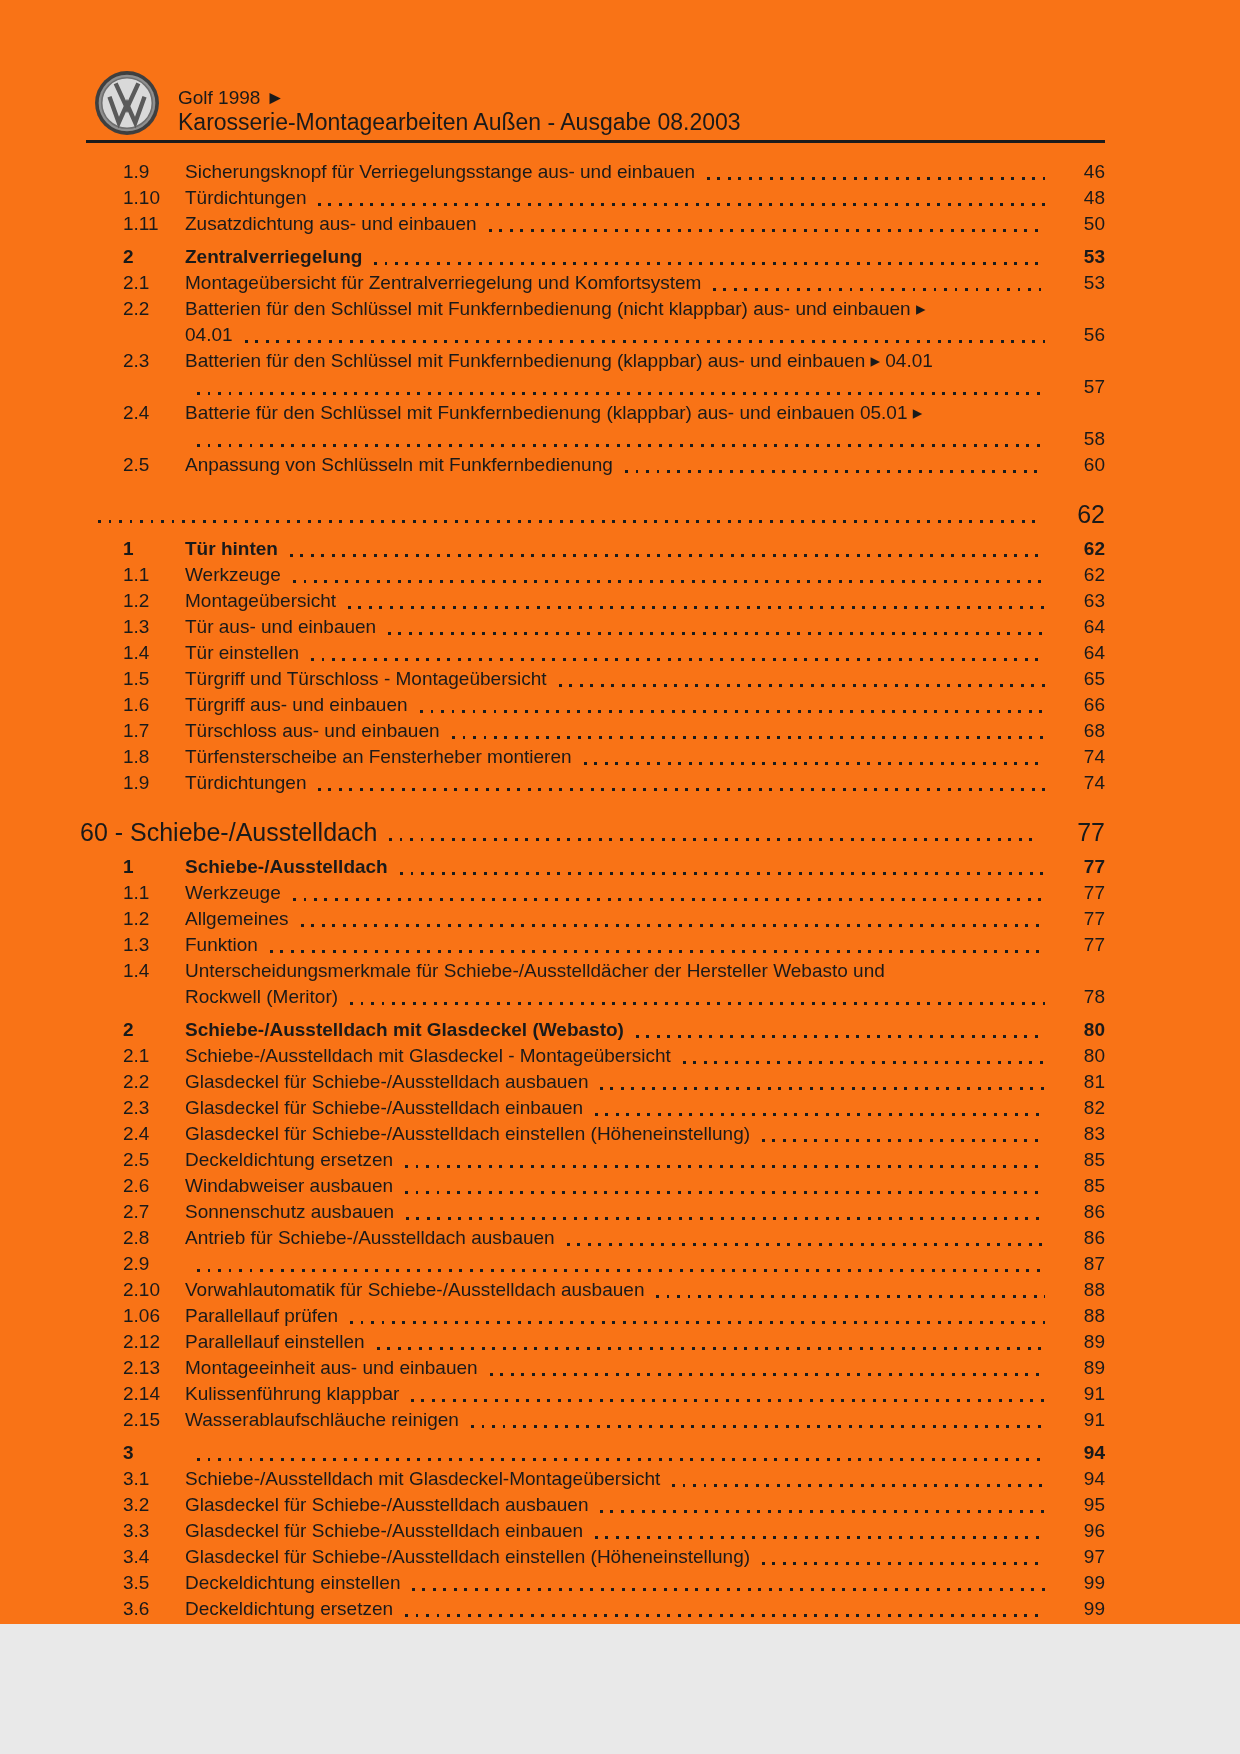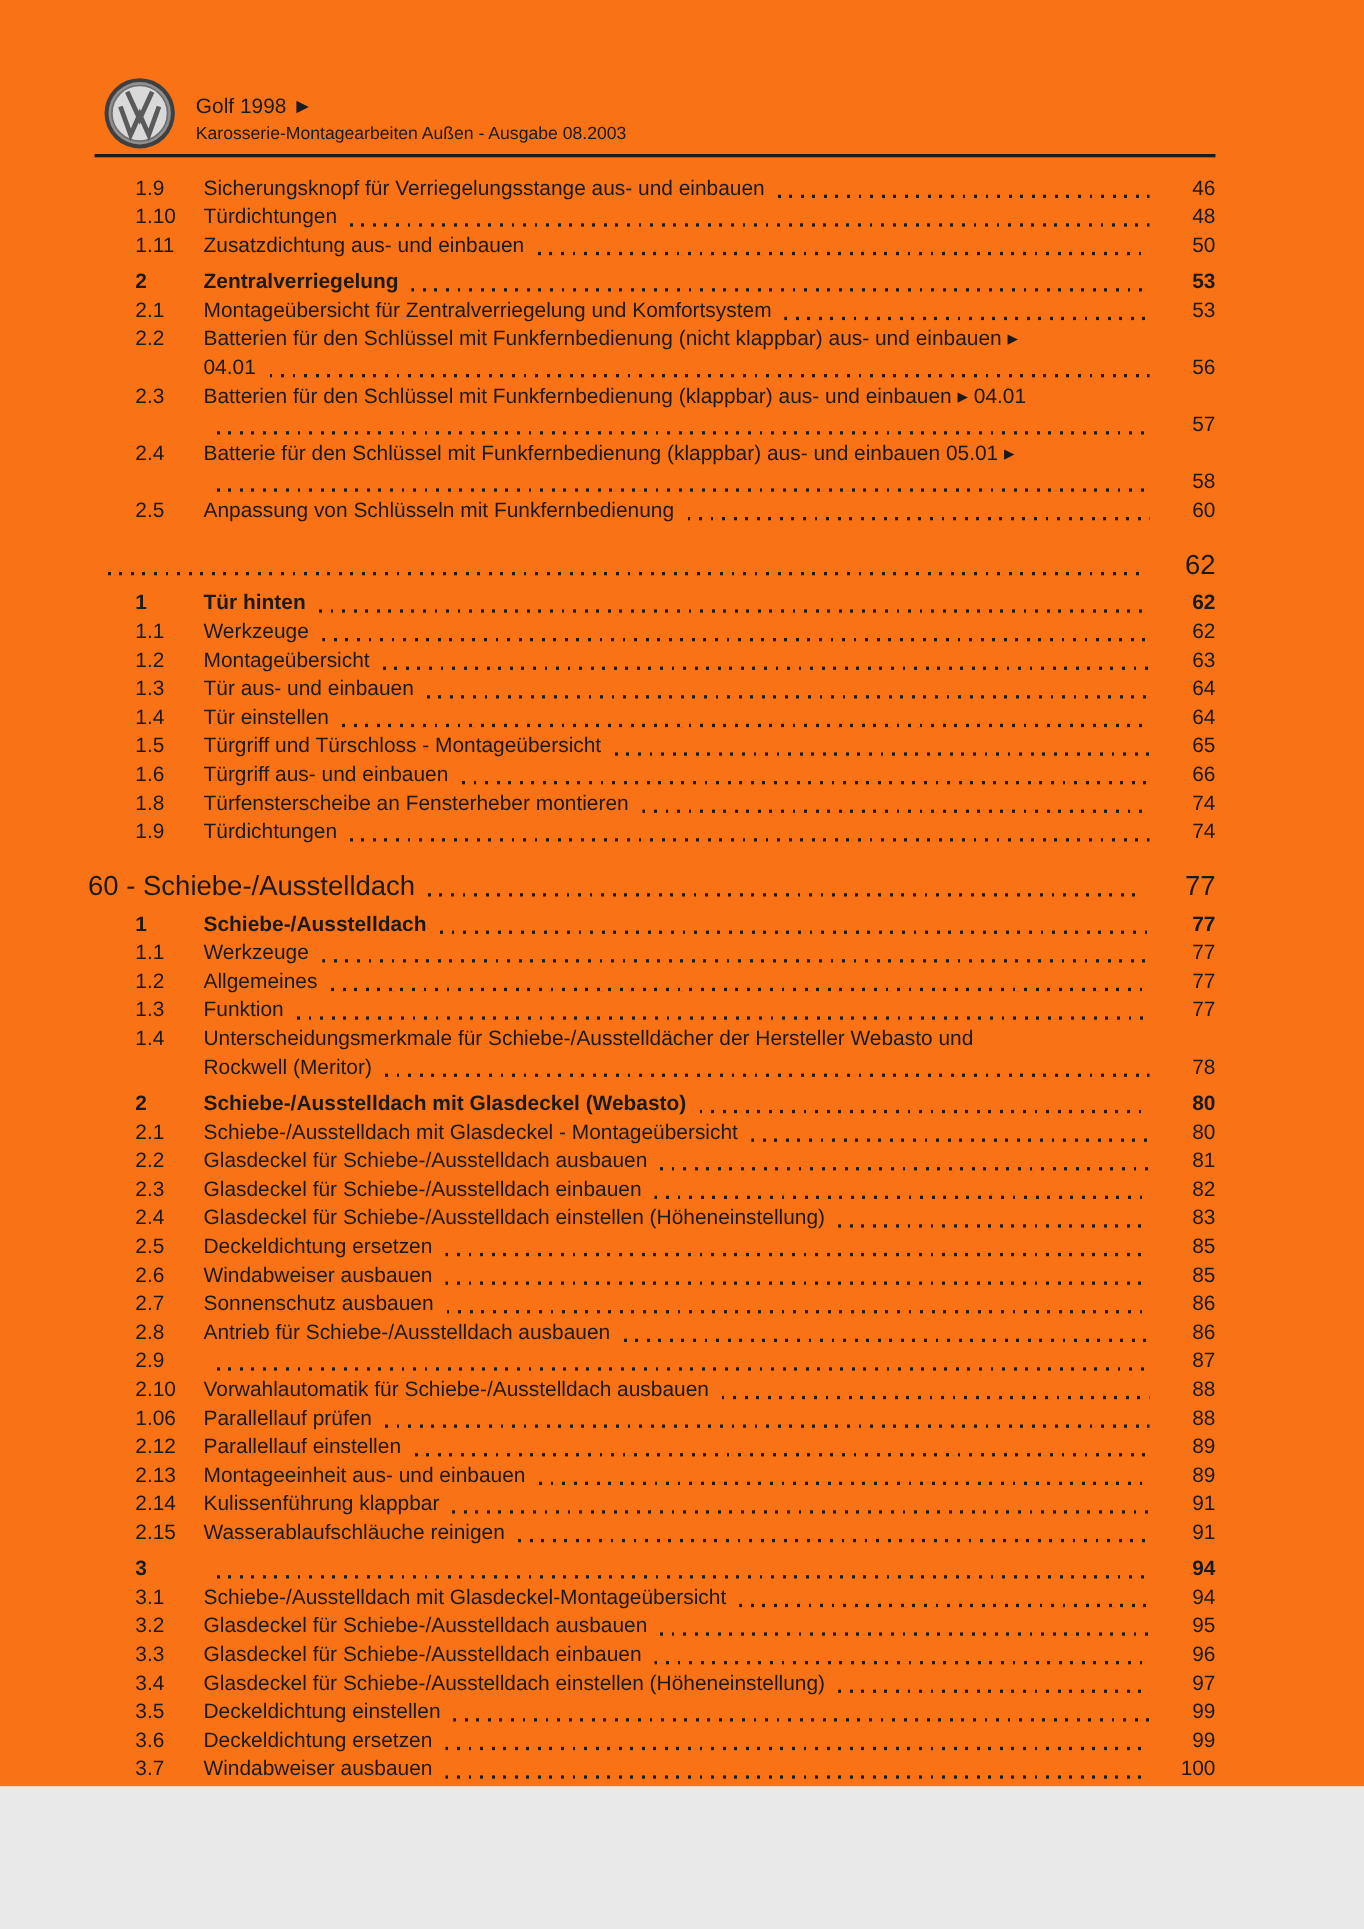--- a/index.html
+++ b/index.html
@@ -10,21 +10,21 @@
     font-family:"Liberation Sans", sans-serif;
     color:#1a1a1a;
     overflow:hidden;
   }
   .content{width:1019px;margin-left:86px;}
   
   .doc-header{display:flex;align-items:flex-end;padding-top:70px;}
   .logo-wrap{width:66px;height:66px;margin-left:8px;margin-right:18px;flex:0 0 auto;}
   .head-text{padding-bottom:2px;}
   .head-line1{font-size:19px;line-height:24px;}
-  .head-line2{font-size:16px;line-height:24px;}
+  .head-line2{font-size:23px;line-height:24px;}
   .head-rule{height:3px;background:#1c1c1c;margin-top:4px;}
   
   .toc{margin-top:16px;font-size:19px;}
   .row{display:flex;align-items:baseline;line-height:26px;}
   .num{flex:0 0 62px;margin-left:37px;}
   .title{white-space:nowrap;}
   .leader{
     flex:1;align-self:flex-end;height:2.6px;
     margin:0 10px 5px 12px;
     background-image:repeating-linear-gradient(to right,#1c1c1c 0 2.6px,transparent 2.6px 10.5px);
@@ -173,20 +173,26 @@
           <span class="leader"></span>
           <span class="page-num">65</span>
         </div>
         <div class="row entry">
           <span class="num">1.6</span>
           <span class="title">Türgriff aus- und einbauen</span>
           <span class="leader"></span>
           <span class="page-num">66</span>
         </div>
         <div class="row entry">
+          <span class="num">1.7</span>
+          <span class="title">Türschloss aus- und einbauen</span>
+          <span class="leader"></span>
+          <span class="page-num">68</span>
+        </div>
+        <div class="row entry">
           <span class="num">1.8</span>
           <span class="title">Türfensterscheibe an Fensterheber montieren</span>
           <span class="leader"></span>
           <span class="page-num">74</span>
         </div>
         <div class="row entry">
           <span class="num">1.9</span>
           <span class="title">Türdichtungen</span>
           <span class="leader"></span>
           <span class="page-num">74</span>

